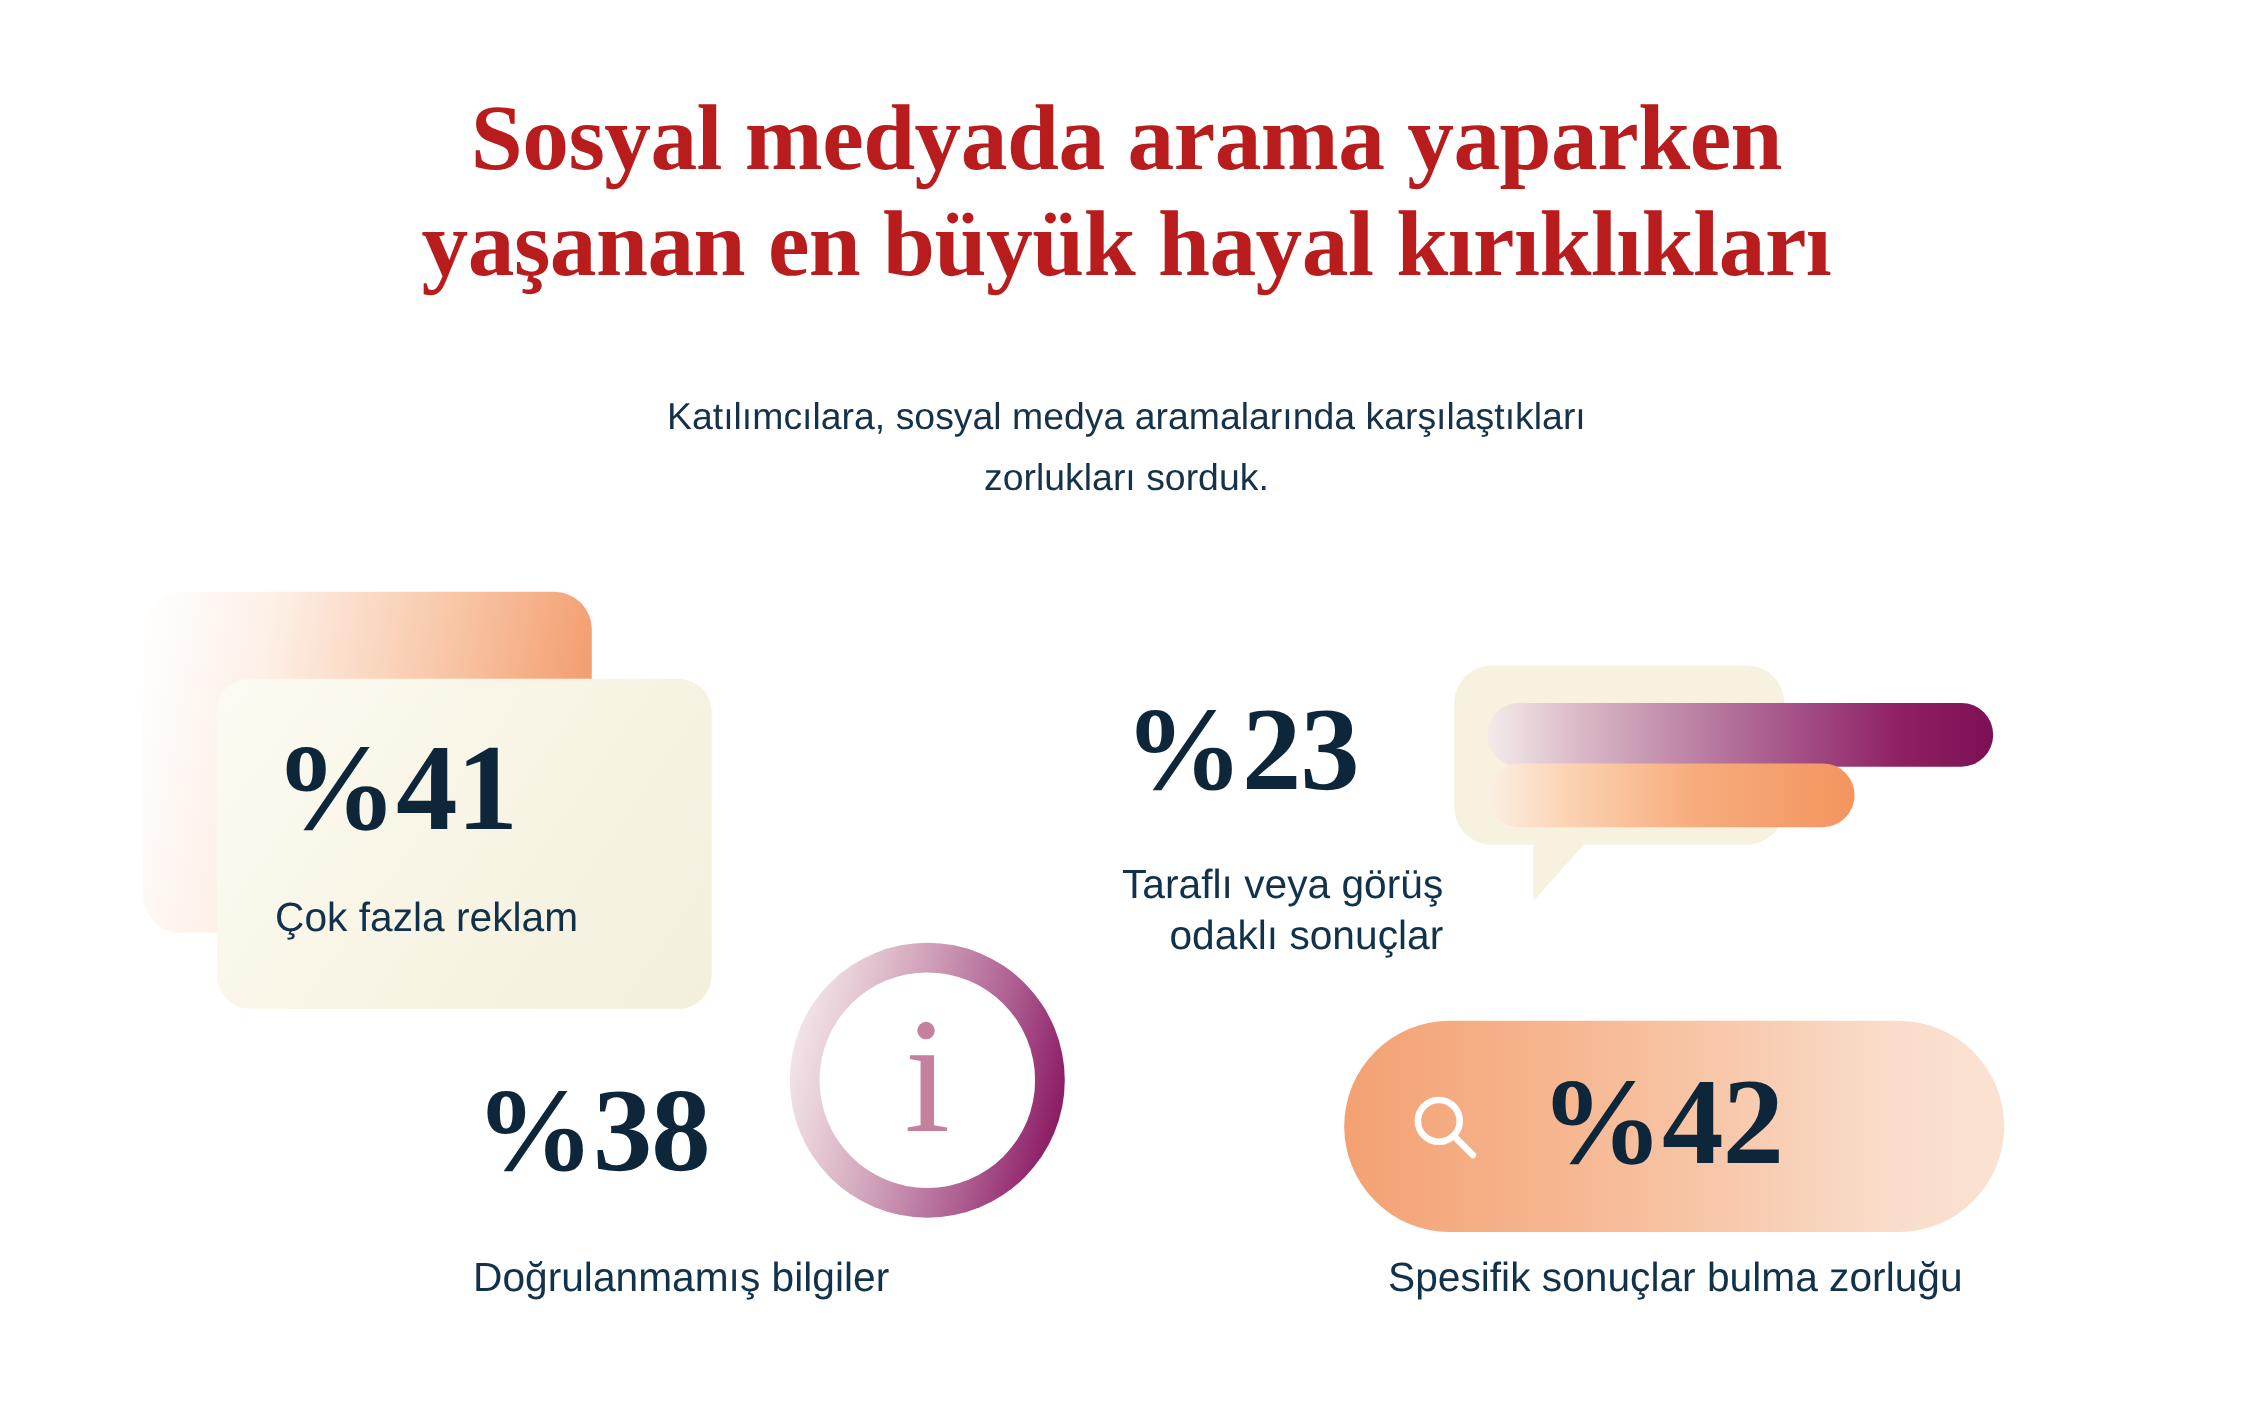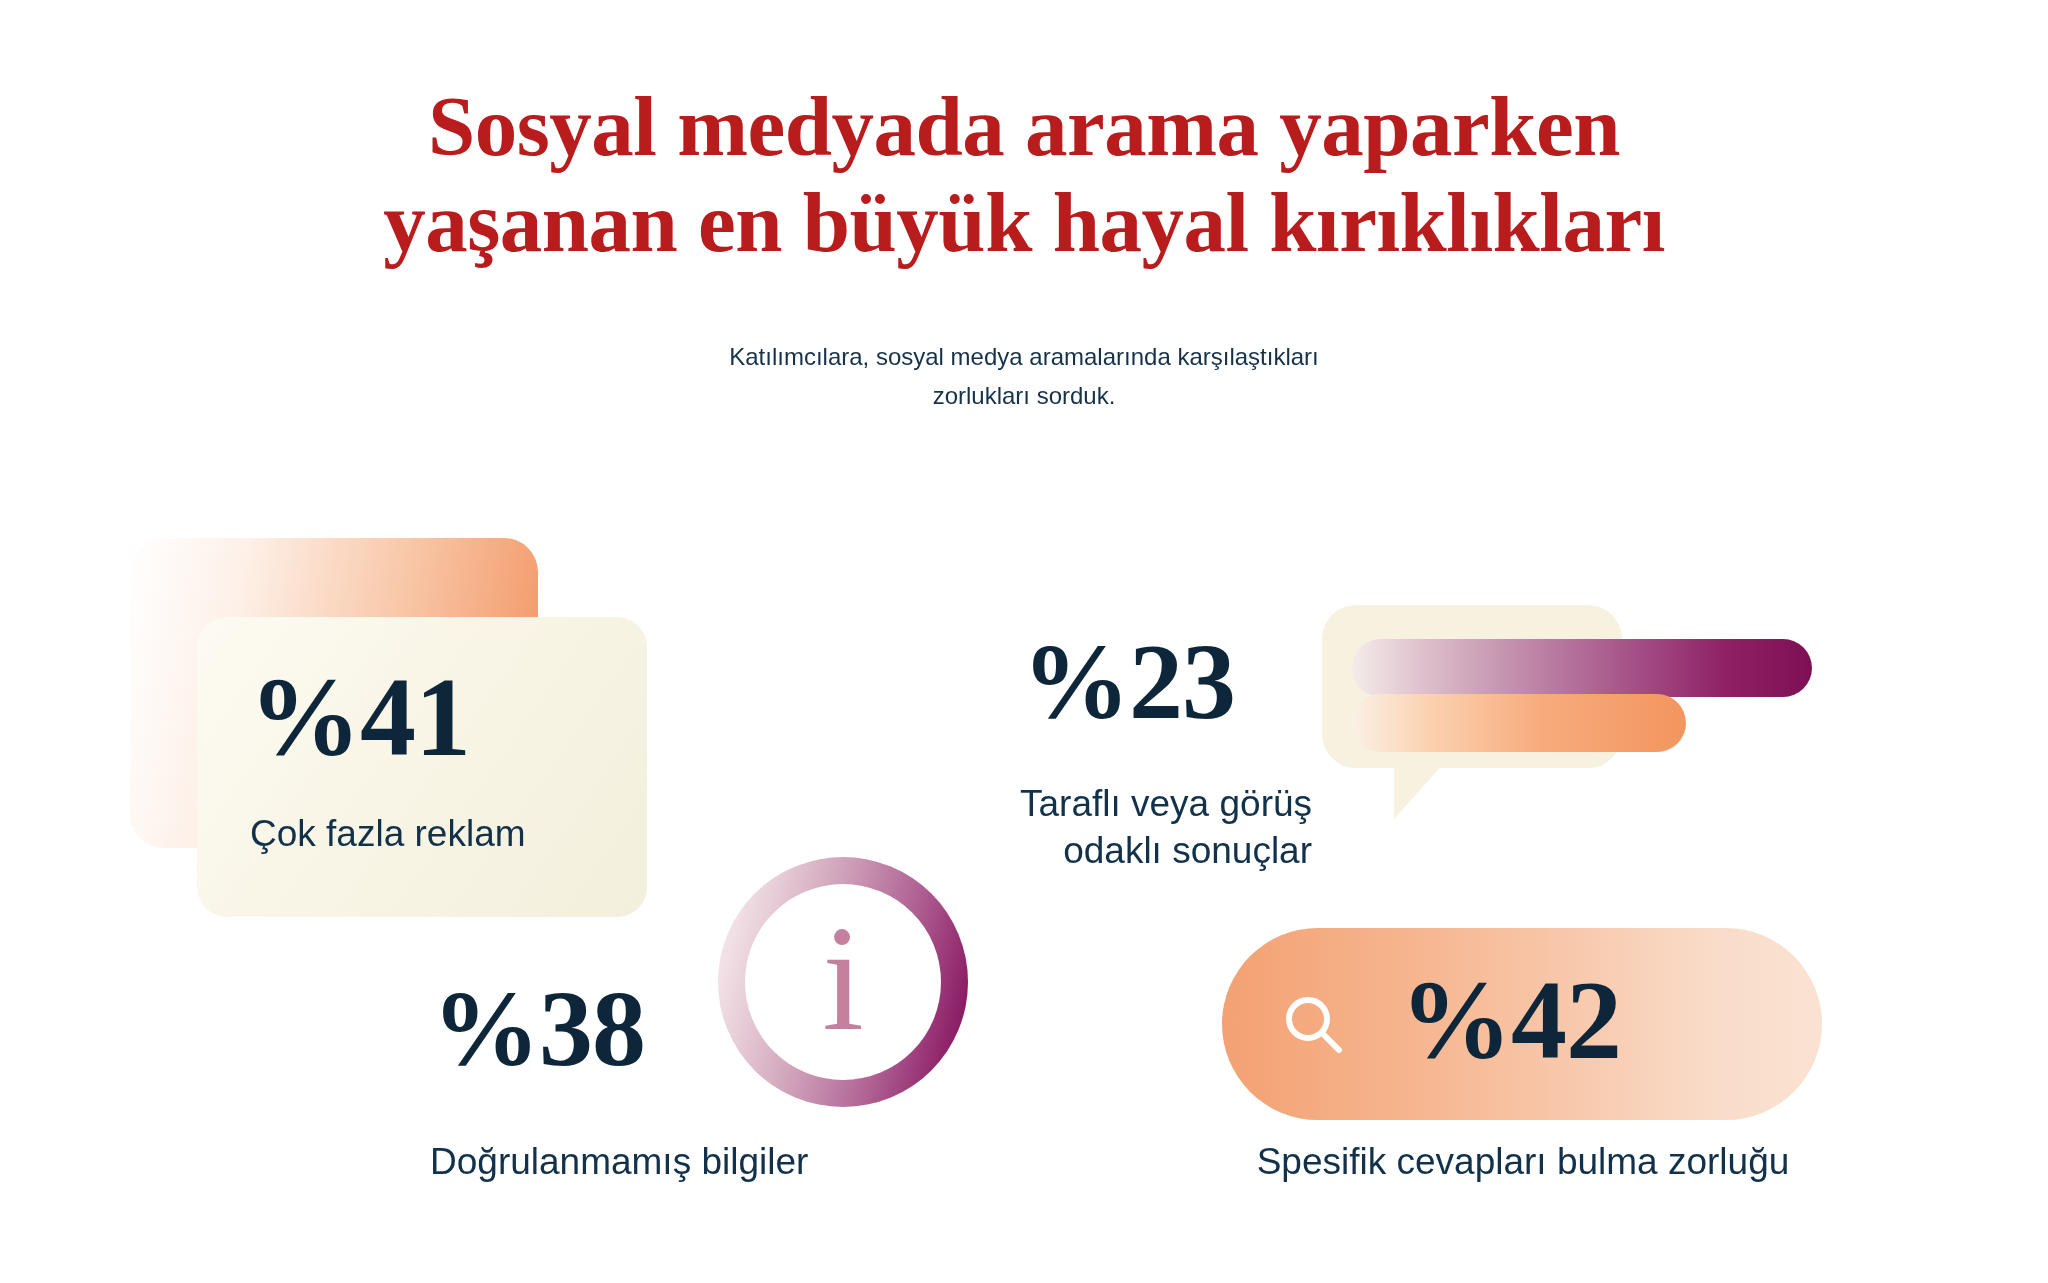--- a/index.html
+++ b/index.html
@@ -33,24 +33,24 @@
     font-weight: 700;
     font-size: 85px;
     line-height: 1.13;
     letter-spacing: -0.5px;
     color: #b91c1c;
     white-space: pre-line;
   }
   .subtitle {
     position: absolute;
     left: 0;
-    top: 338px;
+    top: 352px;
     width: 2048px;
     text-align: center;
-    font-size: 24px;
+    font-size: 34px;
     line-height: 1.62;
     color: #16324a;
     white-space: pre-line;
     font-weight: 400;
   }
 
   
   .stat-num {
     font-family: "Liberation Serif", "DejaVu Serif", serif;
     font-weight: 700;
@@ -278,15 +278,15 @@
   <div class="stat-label stat3-label">Doğrulanmamış bilgiler</div>
 
   <div class="pill">
     <svg class="pill-icon" viewBox="0 0 66 66">
       <circle cx="27" cy="27" r="19" fill="none" stroke="#ffffff" stroke-width="6"></circle>
       <line x1="41" y1="41" x2="58" y2="58" stroke="#ffffff" stroke-width="6" stroke-linecap="round"></line>
     </svg>
     <div class="stat-num">%42</div>
   </div>
 
-  <div class="stat-label stat4-label">Spesifik cevapları bulma zorluğu</div>
+  <div class="stat-label stat4-label">Spesifik sonuçlar bulma zorluğu</div>
 
 </div>
 
 </body></html>

